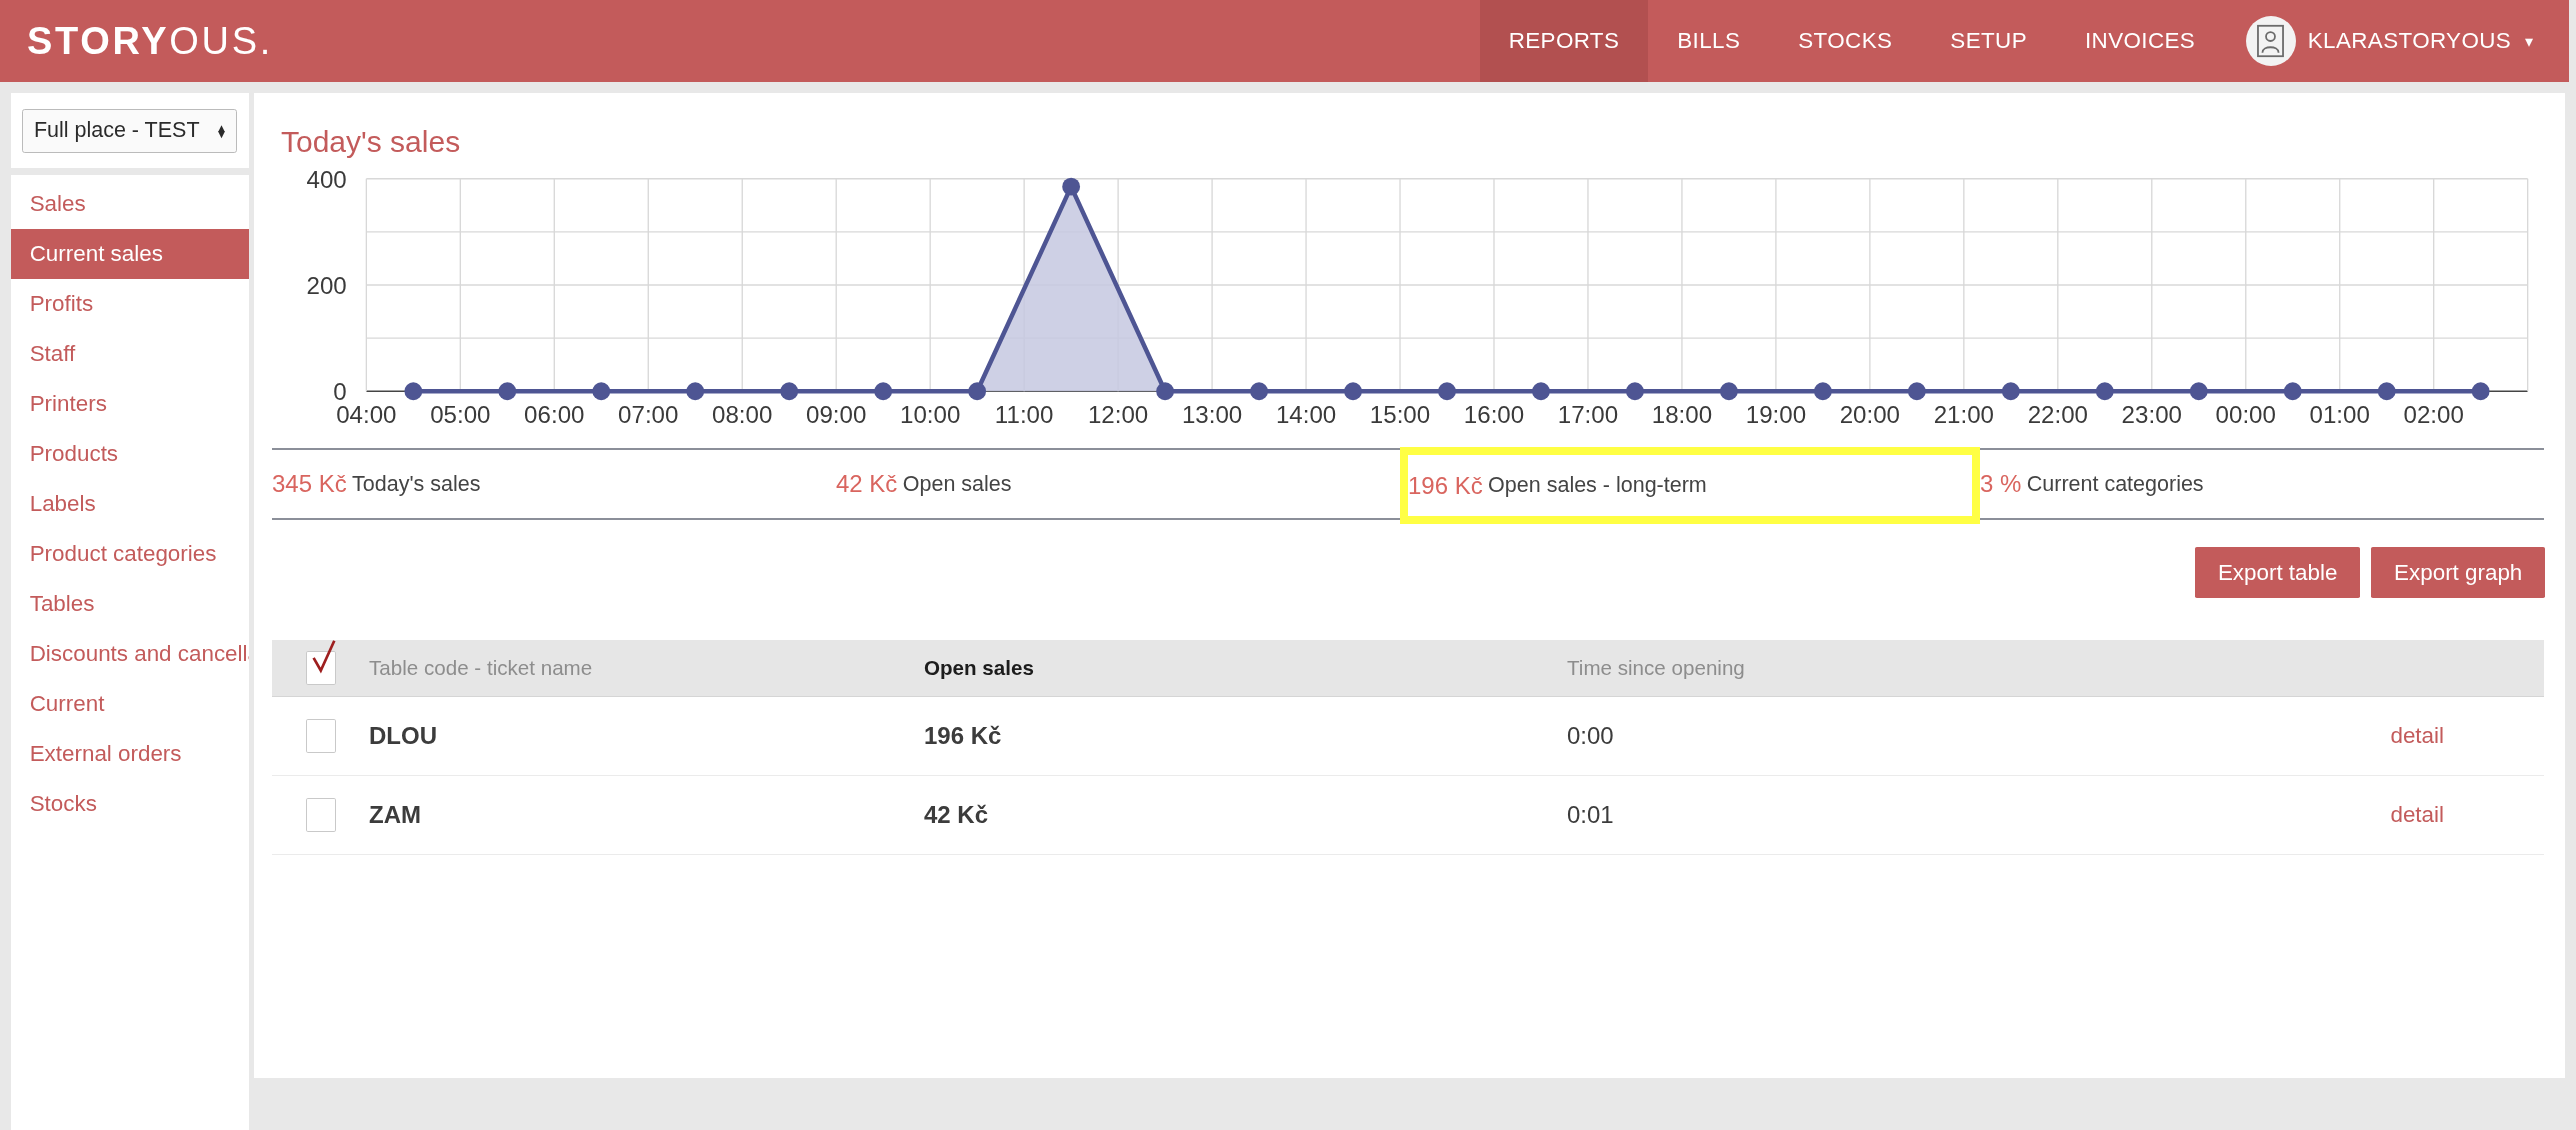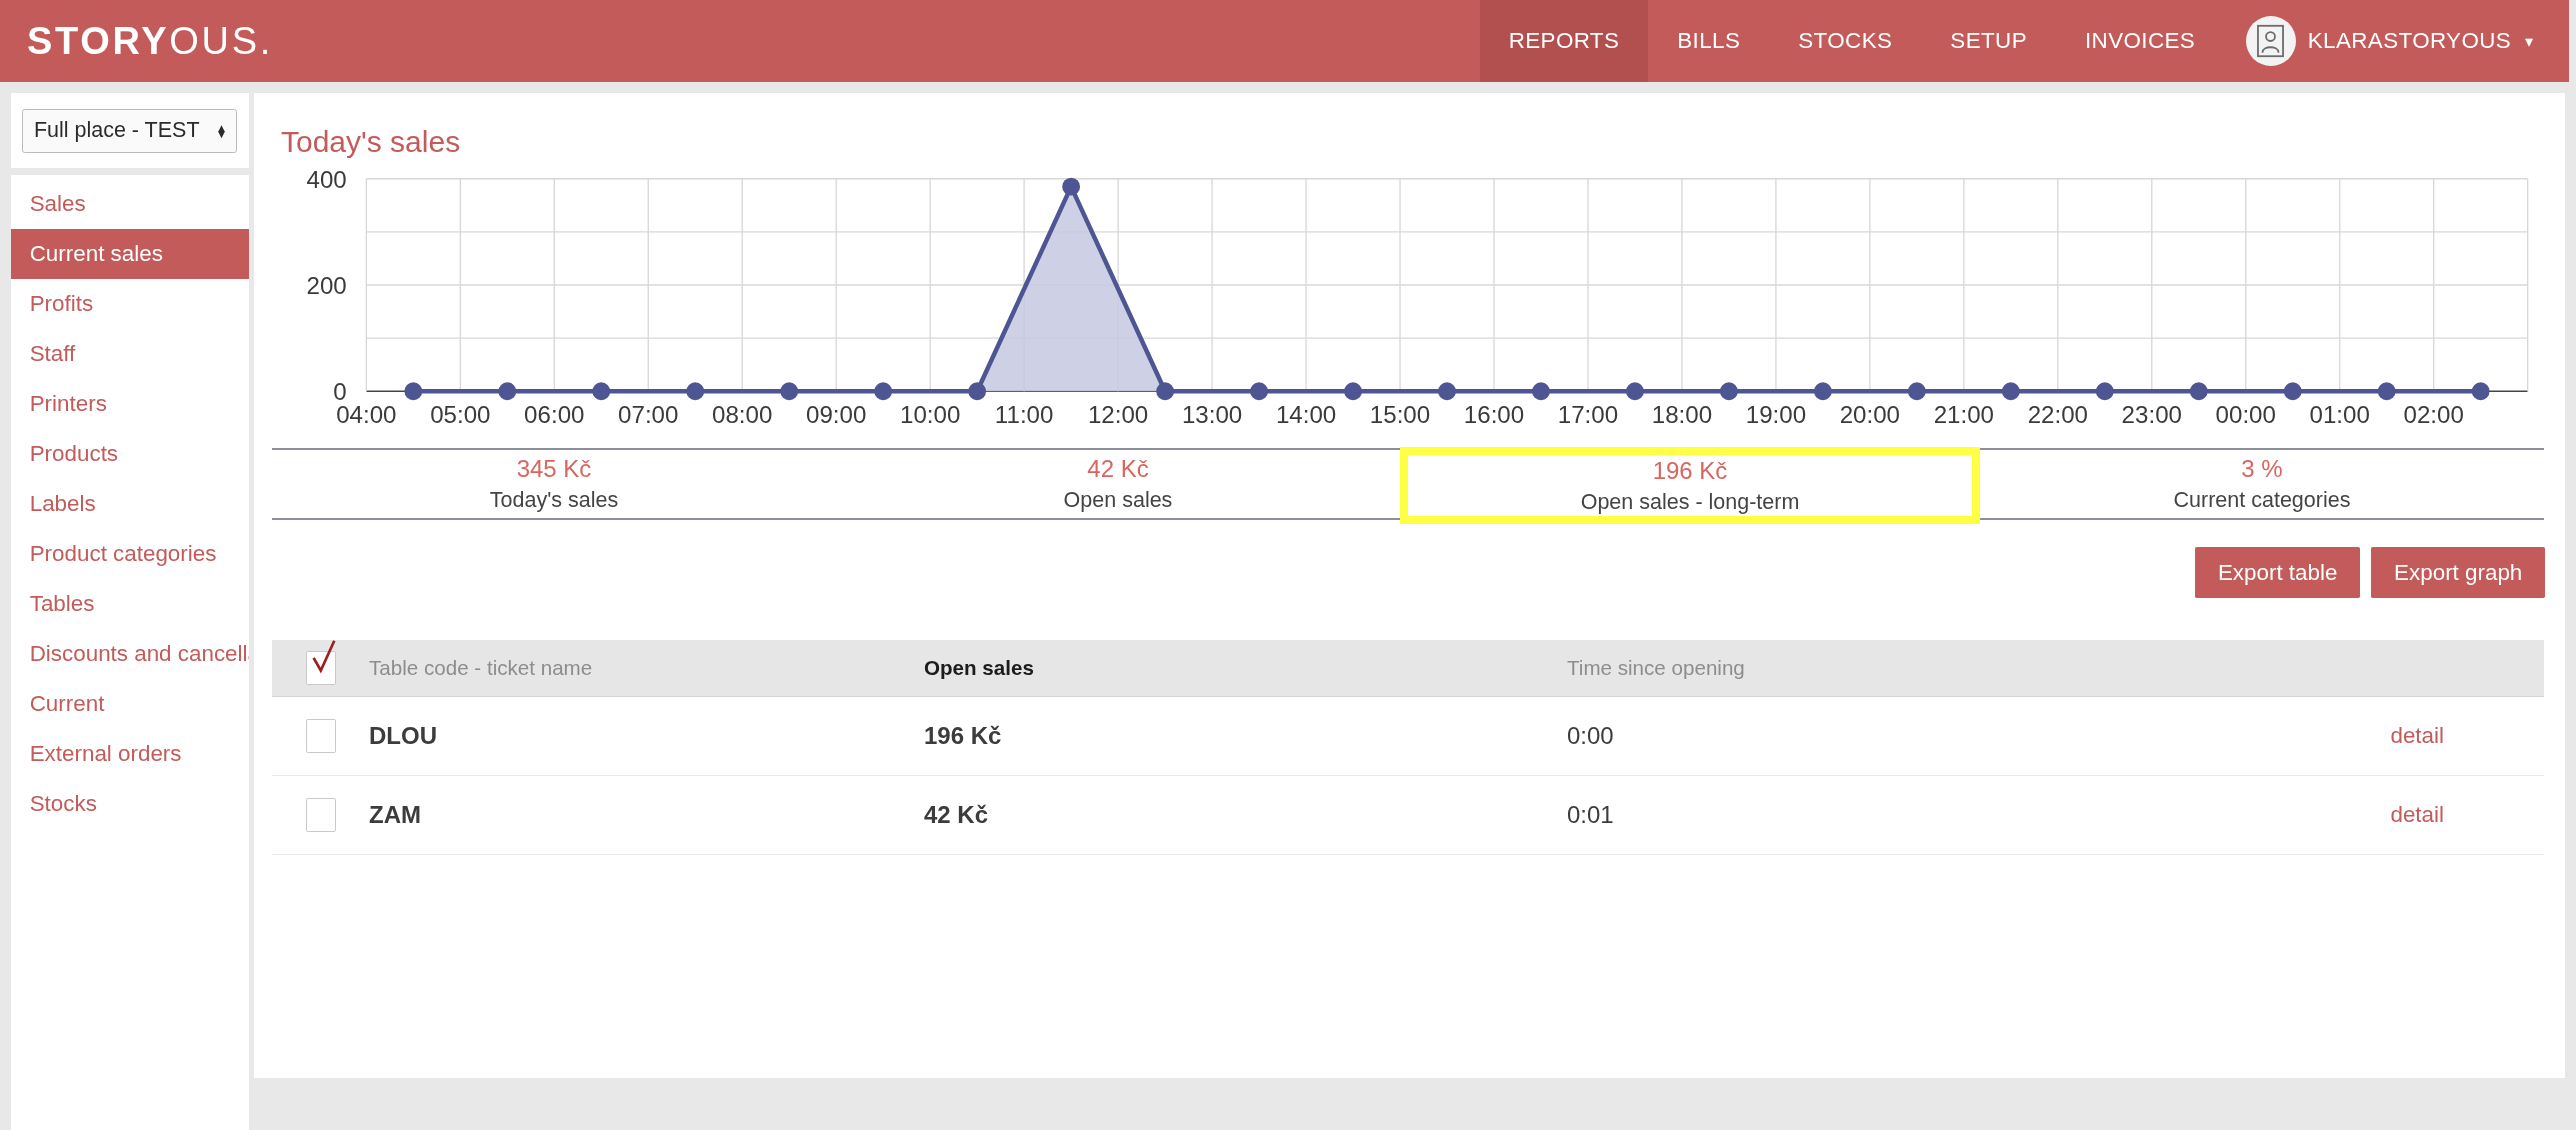--- a/index.html
+++ b/index.html
@@ -103,21 +103,21 @@
   
   .stats {
     position: absolute; left: 18px; top: 355px;
     width: 2272px; height: 72px;
     border-top: 2.7px solid #8b8f99;
     border-bottom: 2.7px solid #8b8f99;
     display: flex;
   }
   .stat {
     flex: 1 1 0;
-    display: flex; flex-direction: column; align-items: center; justify-content: center;
+    display: flex; align-items: center; justify-content: flex-start;
     gap: 5.4px;
   }
   .stat.highlight {
     border: 8px solid #ffff44;
     margin: -2.7px 0;
     height: 77px;
   }
   .stat-value { font-size: 24px; color: #d9655f; white-space: nowrap; }
   .stat-label { font-size: 21.5px; color: #444444; white-space: nowrap; }
 

